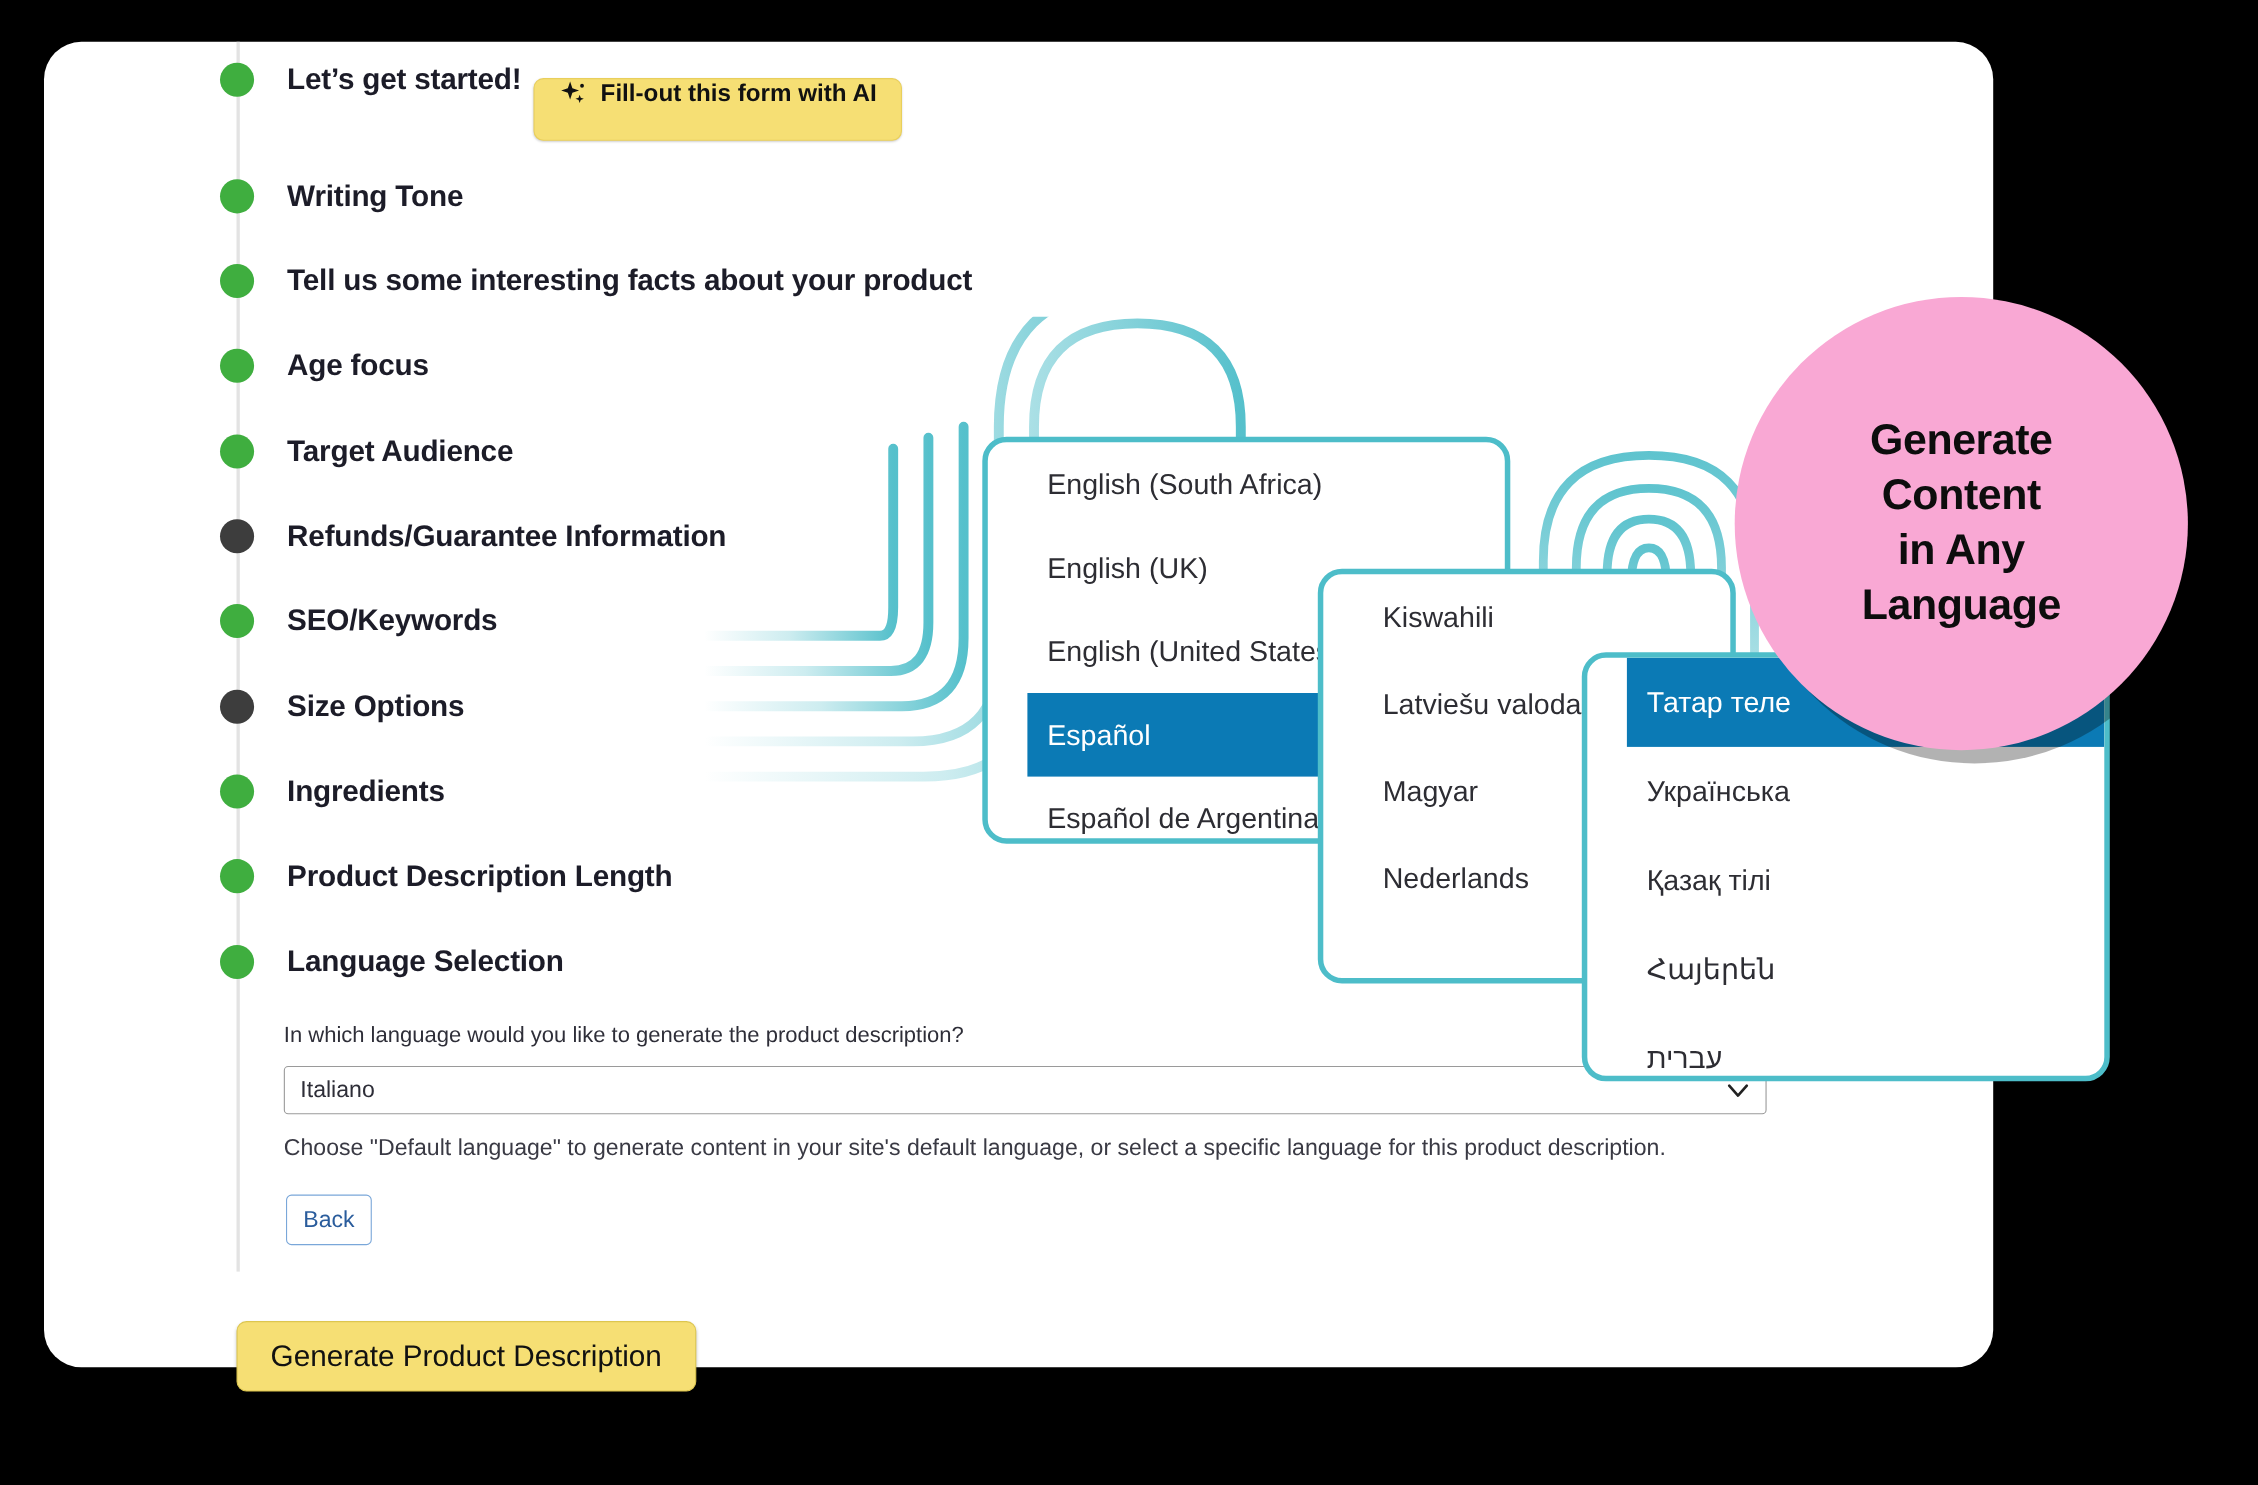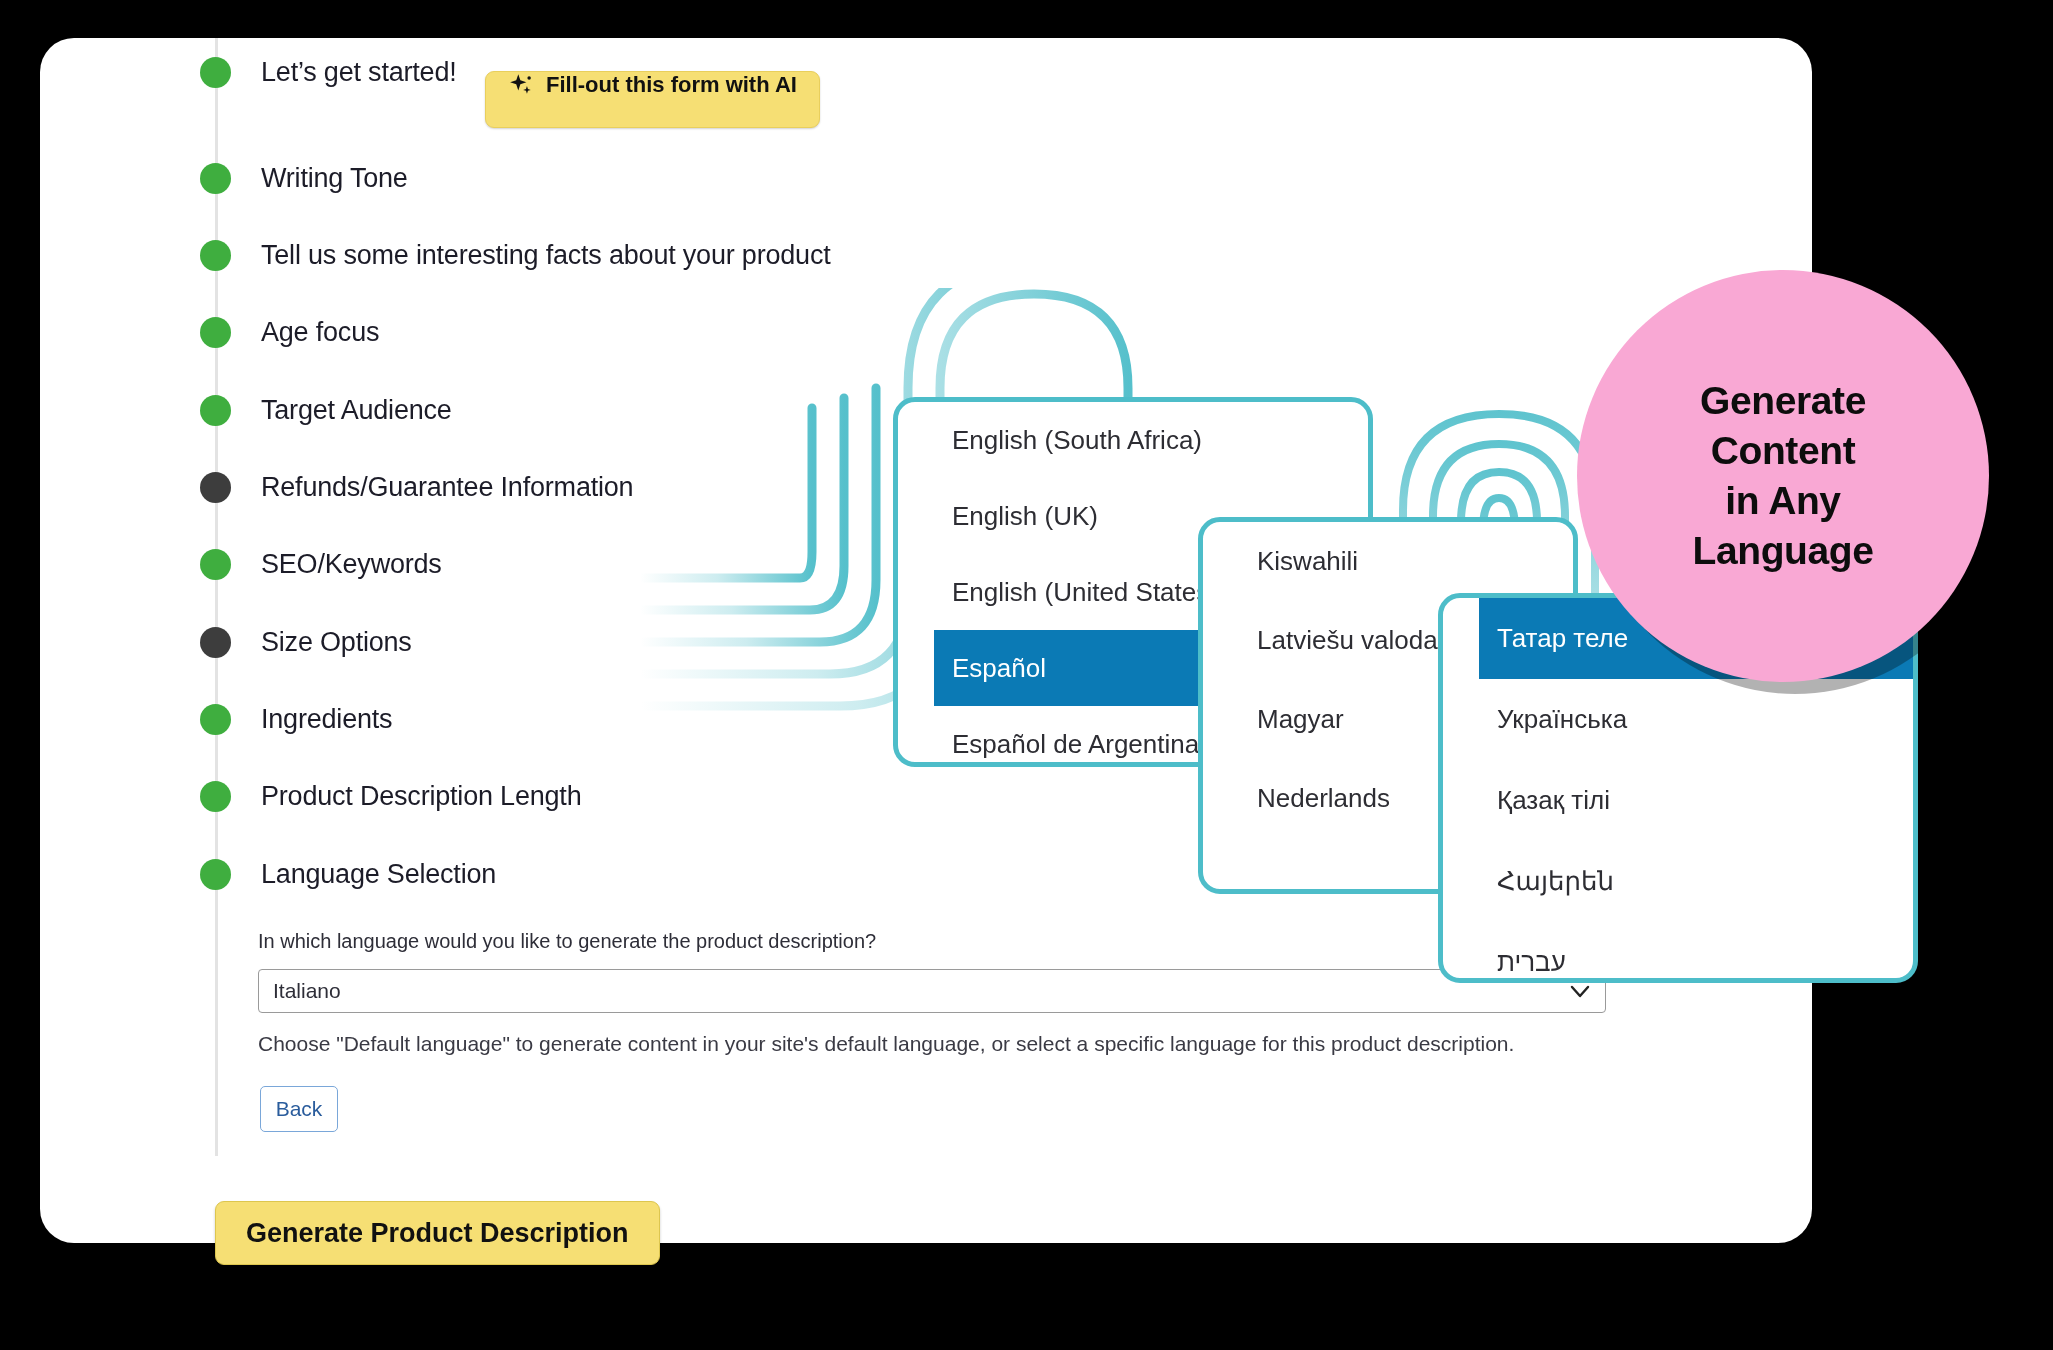--- a/index.html
+++ b/index.html
@@ -36,21 +36,21 @@
   .step-dot {
     width:31px; height:31px;
     border-radius:50%;
     flex:0 0 31px;
   }
   .step-dot.done   { background:#3fae3f; }
   .step-dot.todo   { background:#3d3d3d; }
   .step-label {
     margin-left:30px;
     font-size:27px;
-    font-weight:normal;
+    font-weight:bold;
     color:#1c1c28;
     white-space:nowrap;
     letter-spacing:-0.2px;
   }
 
   
   #ai-button {
     position:absolute;
     left:485px; top:71px;
     height:57px;
@@ -120,21 +120,21 @@
   #generate-button {
     position:absolute;
     left:215px; top:1201px;
     height:64px;
     padding:0 30px;
     display:flex; align-items:center; justify-content:center;
     background:#f6df74;
     border:1px solid #ddc64f;
     border-radius:9px;
     font-size:27px;
-    font-weight:bold;
+    font-weight:normal;
     color:#111;
     cursor:pointer;
     white-space:nowrap;
     box-shadow:0 2px 3px rgba(0,0,0,.2);
   }
 
   
   .arcs { position:absolute; pointer-events:none; }
   #arcs-a { left:640px; top:288px; width:620px; height:430px; }
   #arcs-b { left:1375px; top:390px; width:380px; height:280px; }

